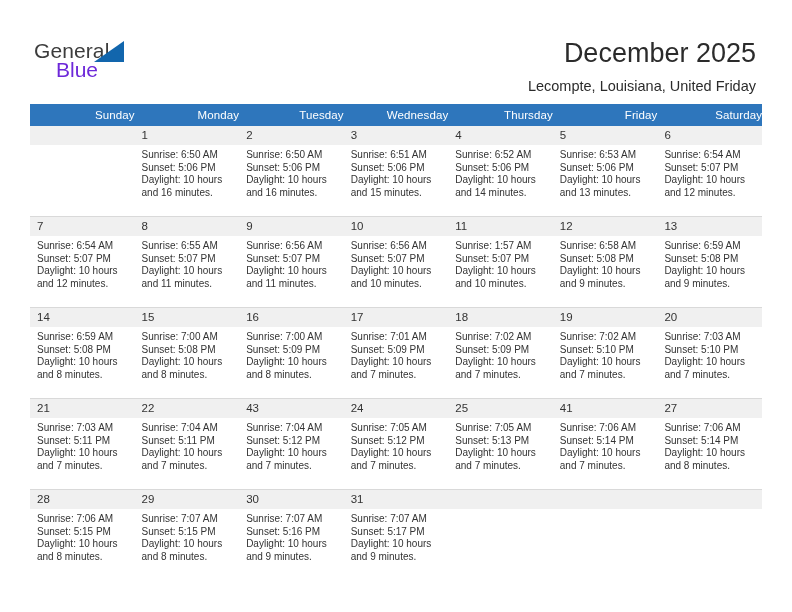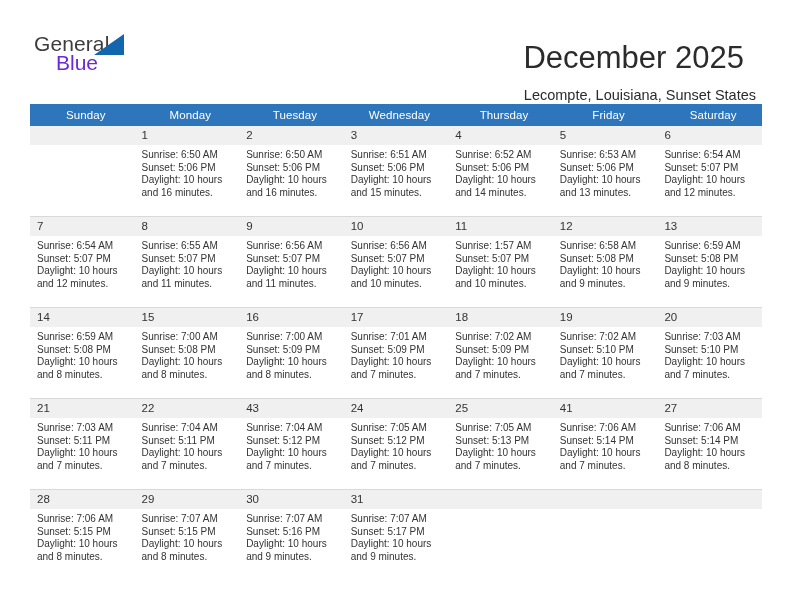--- a/index.html
+++ b/index.html
@@ -19,21 +19,21 @@
     position: relative;
     width: 792px;
     height: 612px;
     box-sizing: border-box;
   }
 
   
   .header {
     position: absolute;
     left: 0;
-    top: 0;
+    top: 7px;
     width: 792px;
     height: 104px;
   }
   .brand {
     position: absolute;
     left: 34px;
     top: 33px;
     width: 180px;
     height: 50px;
     line-height: 1;
@@ -66,24 +66,24 @@
     border-bottom: 21px solid #1266ad;
   }
 
   .title-block {
     position: absolute;
     right: 36px;
     top: 30px;
     text-align: right;
   }
   .cal-title {
-    font-size: 31px;
+    font-size: 27px;
     color: #2b2b2b;
     font-weight: normal;
-    margin: 12px;
+    margin: 0;
     line-height: 32px;
     white-space: nowrap;
   }
   .cal-subtitle {
     font-size: 14.5px;
     color: #2b2b2b;
     margin: 0;
     margin-top: 8px;
     line-height: 18px;
     white-space: nowrap;
@@ -96,21 +96,21 @@
     top: 104px;
     width: 732px;
     border-collapse: collapse;
     table-layout: fixed;
   }
   .calendar th {
     background: #2e76bc;
     color: #ffffff;
     font-weight: normal;
     font-size: 11.5px;
-    text-align: center;
+    text-align: right;
     padding: 5px 0 5px 7px;
     height: 11px;
     border: none;
     letter-spacing: .1px;
   }
   .calendar td {
     vertical-align: top;
     padding: 0;
     width: 104.57px;
     border: none;
@@ -153,21 +153,21 @@
   <div class="header">
 
     <div class="brand">
       <span class="brand-general">General</span>
       <span class="brand-tri"></span>
       <span class="brand-blue">Blue</span>
     </div>
 
     <div class="title-block">
       <h1 class="cal-title">December 2025</h1>
-      <p class="cal-subtitle">Lecompte, Louisiana, Sunset States</p>
+      <p class="cal-subtitle">Lecompte, Louisiana, United Friday</p>
     </div>
 
   </div>
 
   <table class="calendar">
     <thead>
       <tr>
         <th>Sunday</th>
         <th>Monday</th>
         <th>Tuesday</th>

